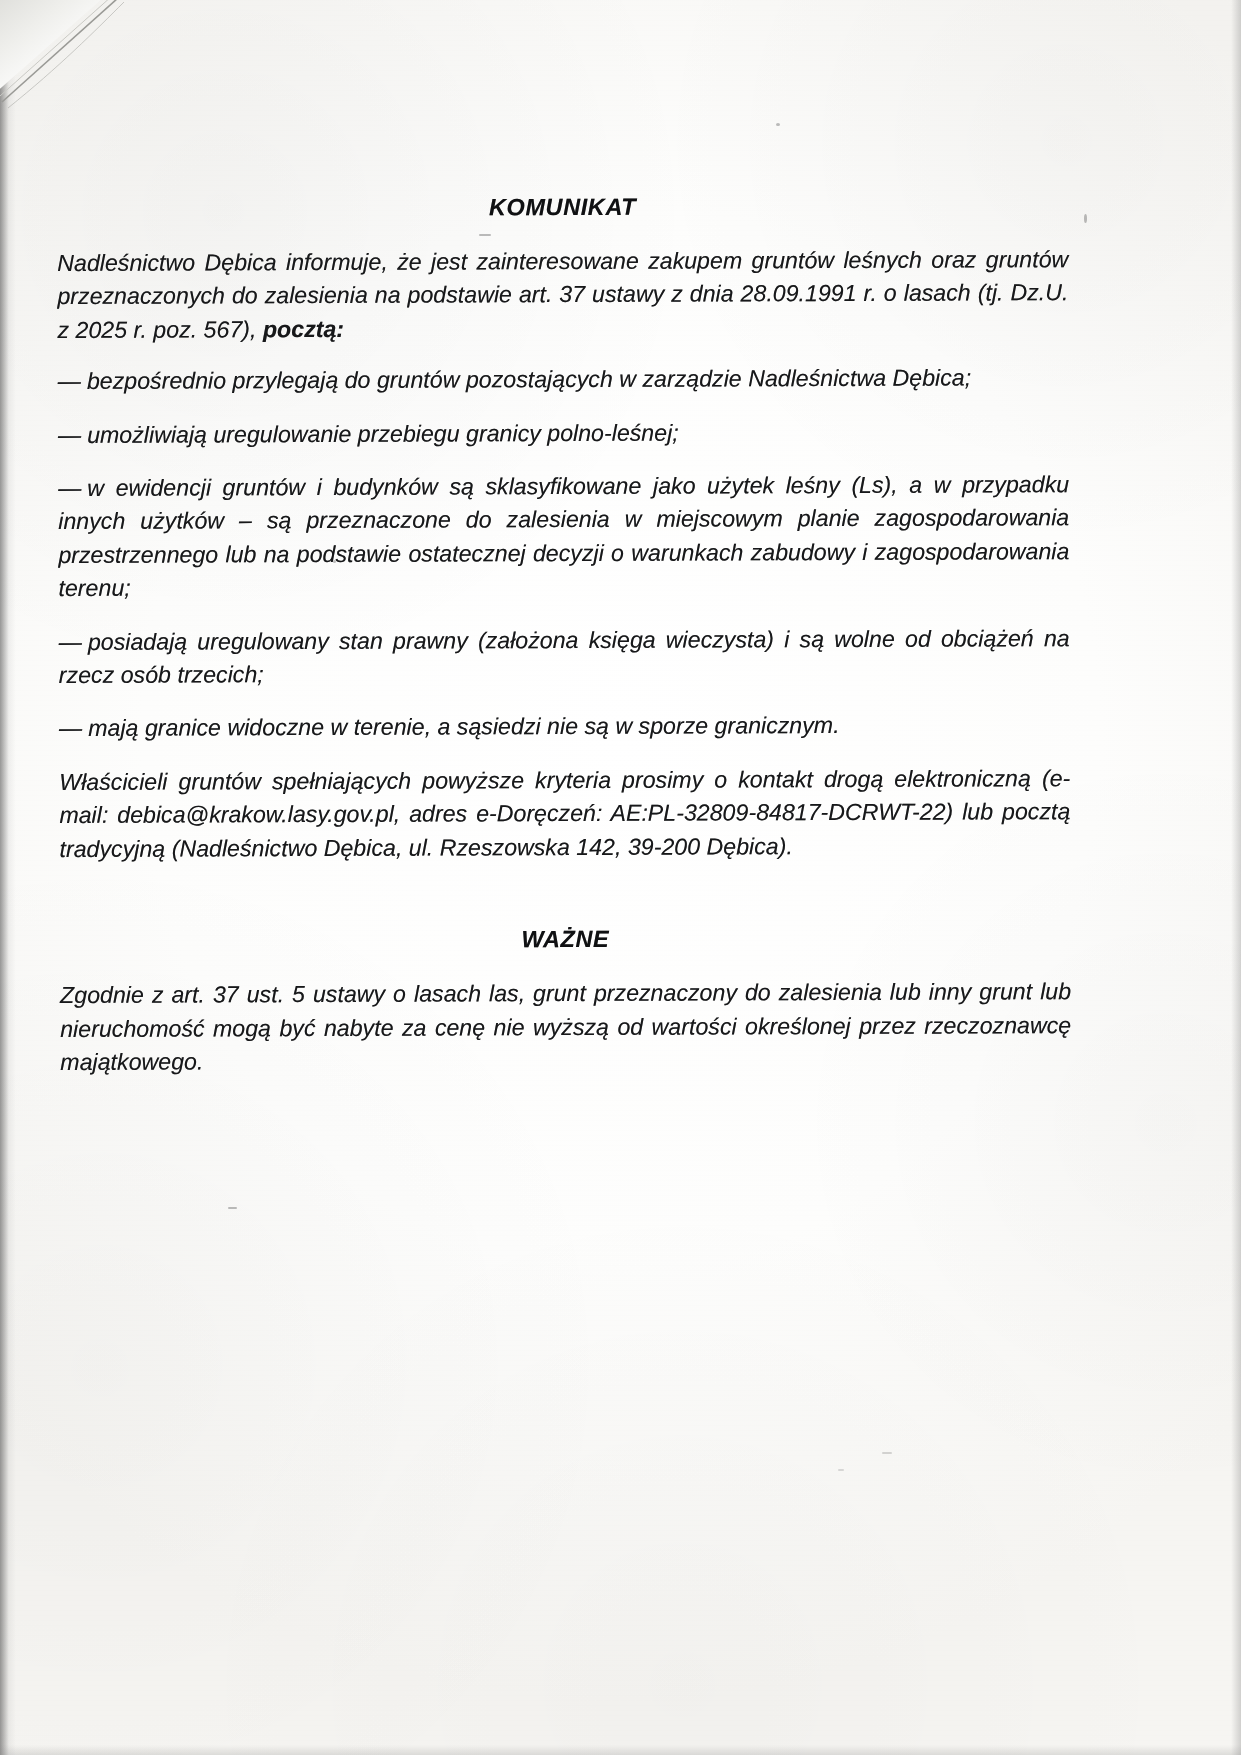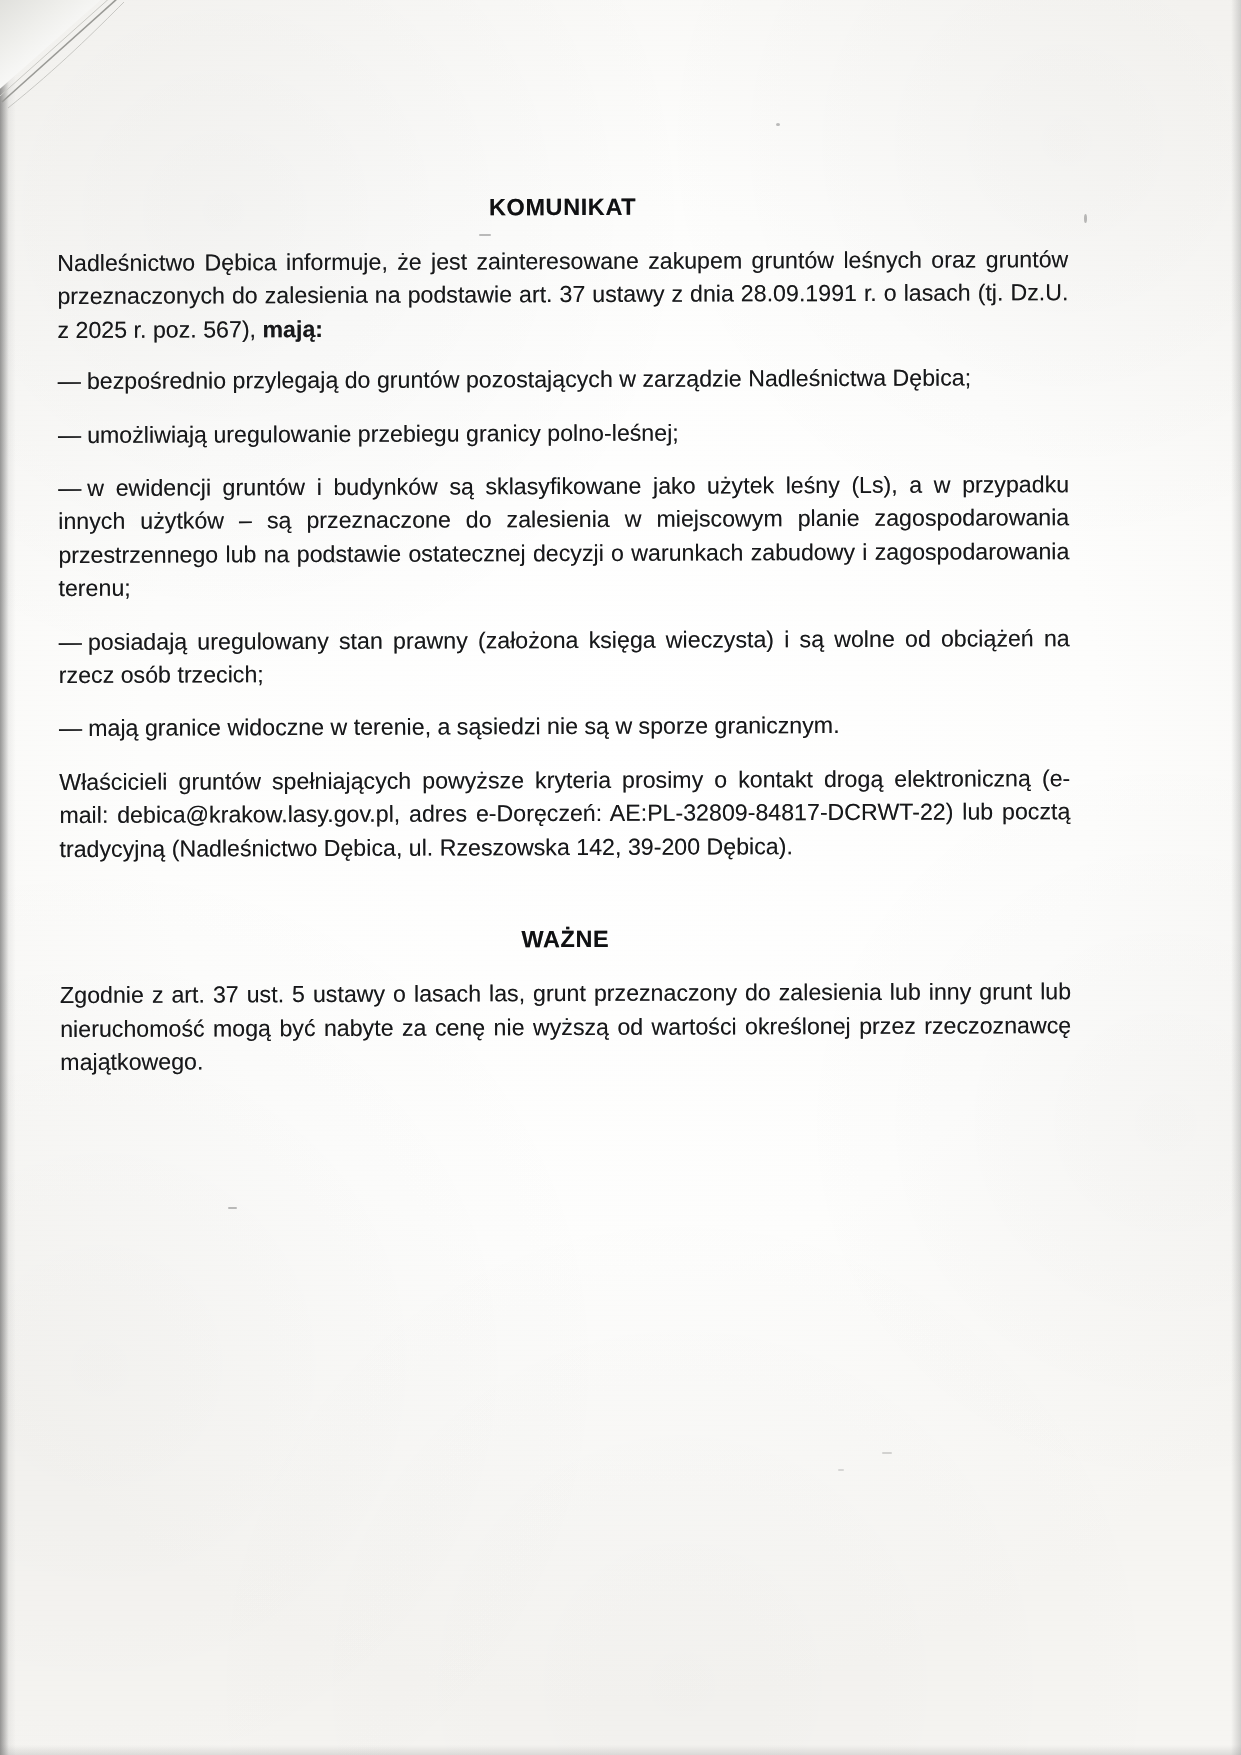--- a/index.html
+++ b/index.html
@@ -16,20 +16,21 @@
   }
 
   
   #scan-page {
     position: relative;
     width: 1241px;
     height: 1755px;
     background:
       radial-gradient(ellipse 70% 55% at 50% 42%, #ffffff 0%, #fdfdfc 55%, #f6f5f2 100%);
     overflow: hidden;
+    font-style: italic;
   }
 
   
   #paper-grain {
     position: absolute;
     inset: 0;
     pointer-events: none;
     background:
       radial-gradient(circle at 18% 12%, rgba(0,0,0,0.030) 0%, rgba(0,0,0,0) 26%),
       radial-gradient(circle at 86% 8%, rgba(0,0,0,0.022) 0%, rgba(0,0,0,0) 22%),
@@ -188,21 +189,21 @@
   <span class="speck" style="left:479px; top:234px; width:12px; height:2px; border-radius:1px;"></span>
   <span class="speck" style="left:228px; top:1207px; width:9px; height:2px; border-radius:1px;"></span>
   <span class="speck" style="left:882px; top:1452px; width:10px; height:2px; border-radius:1px; opacity:0.6;"></span>
   <span class="speck" style="left:838px; top:1469px; width:6px; height:2px; border-radius:1px; opacity:0.5;"></span>
   <span class="speck" style="left:333px; top:560px; width:3px; height:3px;"></span>
 
   <div id="doc-content">
 
     <h1 class="doc-heading">KOMUNIKAT</h1>
 
-    <p class="doc-para intro"><span>Nadleśnictwo Dębica informuje, że jest zainteresowane zakupem gruntów leśnych oraz gruntów przeznaczonych do zalesienia na podstawie art. 37 ustawy z dnia 28.09.1991 r. o lasach (tj. Dz.U. z 2025 r. poz. 567), </span><span class="bold-inline">mają:</span></p>
+    <p class="doc-para intro"><span>Nadleśnictwo Dębica informuje, że jest zainteresowane zakupem gruntów leśnych oraz gruntów przeznaczonych do zalesienia na podstawie art. 37 ustawy z dnia 28.09.1991 r. o lasach (tj. Dz.U. z 2025 r. poz. 567), </span><span class="bold-inline">pocztą:</span></p>
 
     <p class="doc-bullet"><span class="dash">—</span><span>bezpośrednio przylegają do gruntów pozostających w zarządzie Nadleśnictwa Dębica;</span></p>
 
     <p class="doc-bullet"><span class="dash">—</span><span>umożliwiają uregulowanie przebiegu granicy polno-leśnej;</span></p>
 
     <p class="doc-bullet"><span class="dash">—</span><span>w ewidencji gruntów i budynków są sklasyfikowane jako użytek leśny (Ls), a w przypadku innych użytków – są przeznaczone do zalesienia w miejscowym planie zagospodarowania przestrzennego lub na podstawie ostatecznej decyzji o warunkach zabudowy i zagospodarowania terenu;</span></p>
 
     <p class="doc-bullet"><span class="dash">—</span><span>posiadają uregulowany stan prawny (założona księga wieczysta) i są wolne od obciążeń na rzecz osób trzecich;</span></p>
 
     <p class="doc-bullet"><span class="dash">—</span><span>mają granice widoczne w terenie, a sąsiedzi nie są w sporze granicznym.</span></p>

